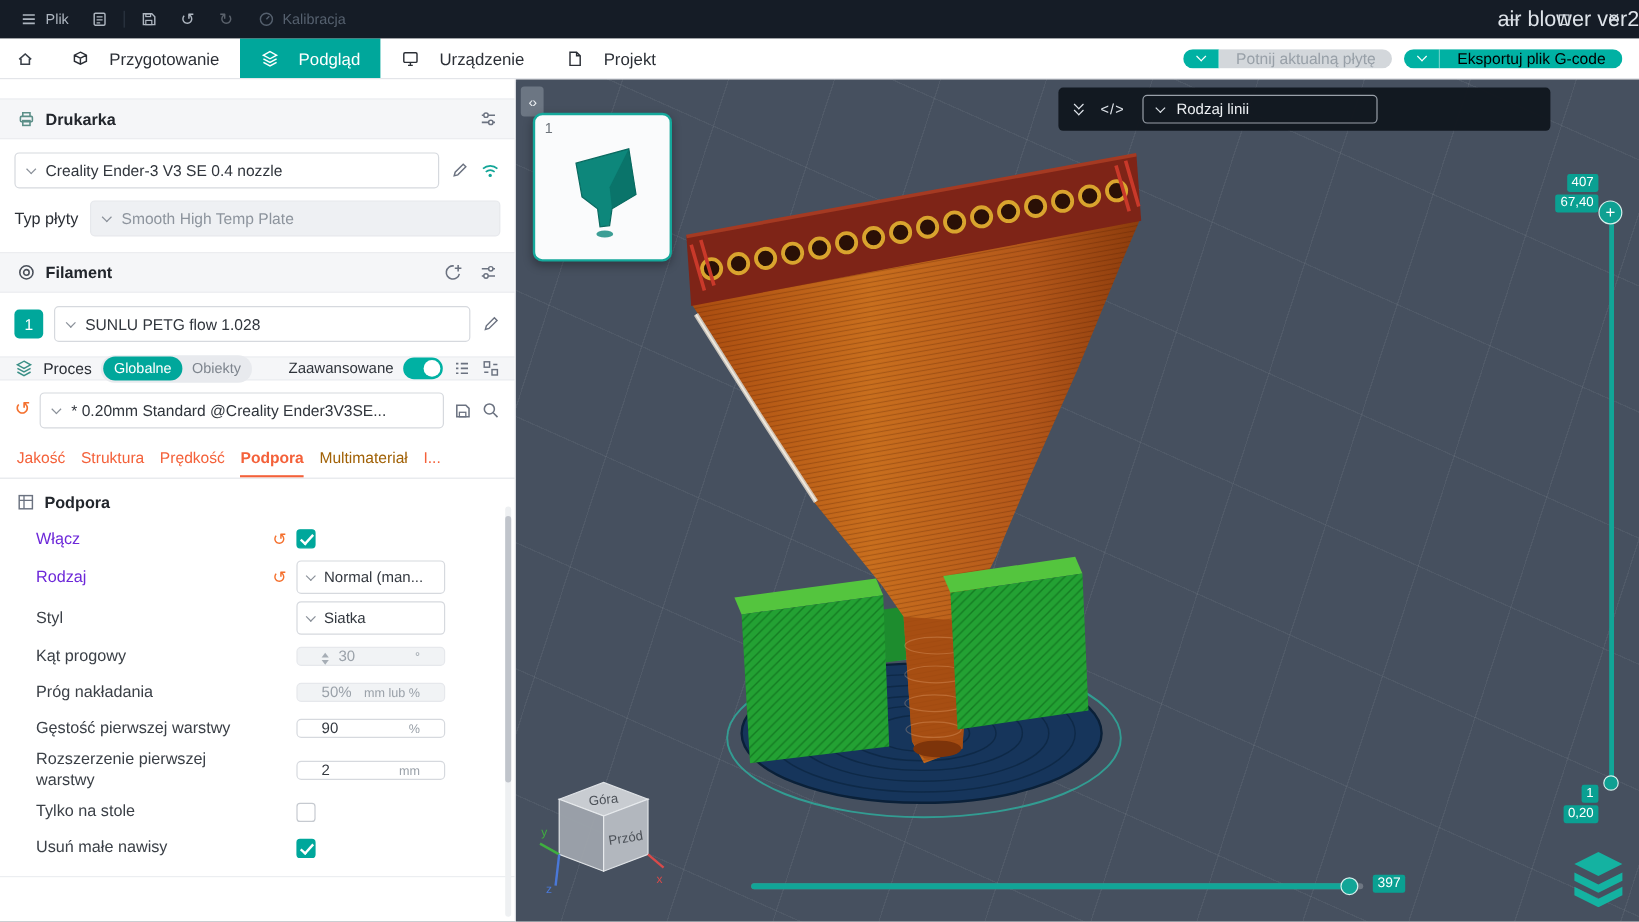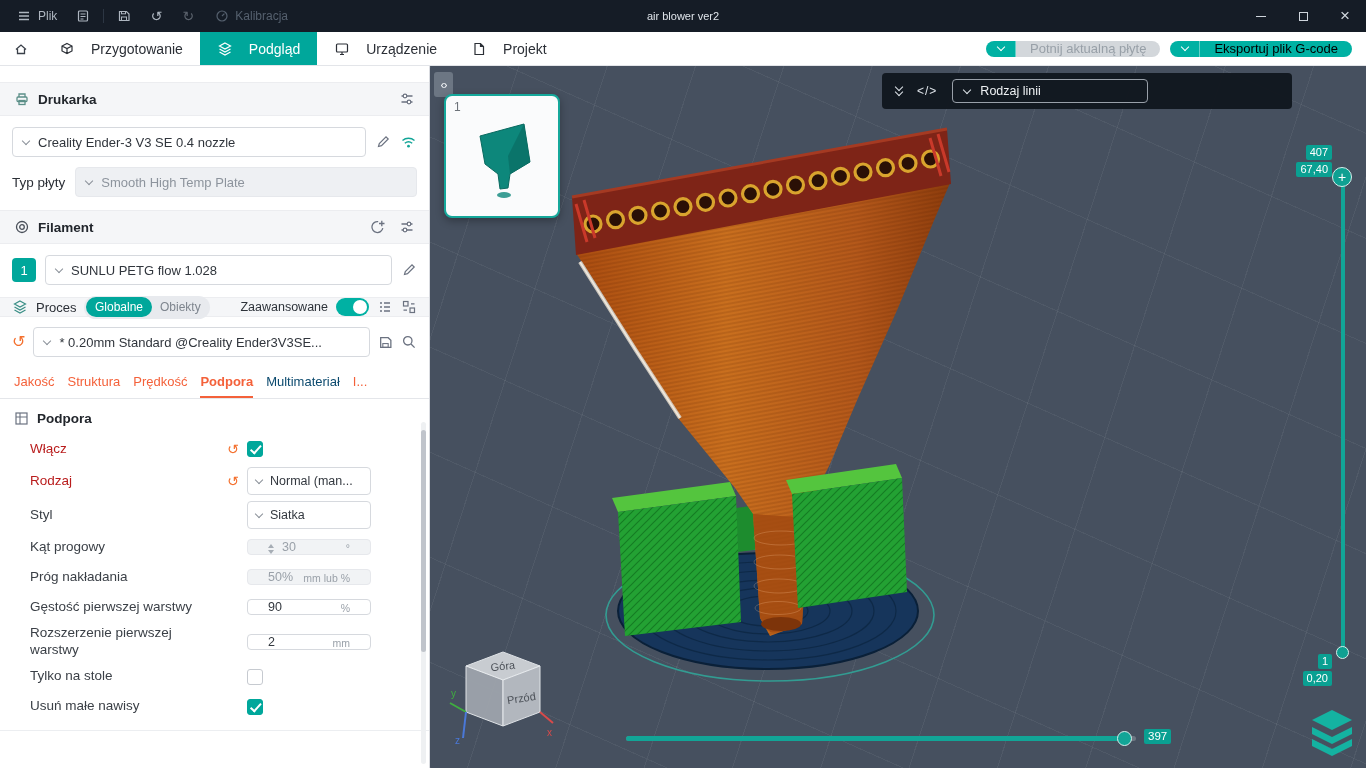--- a/index.html
+++ b/index.html
@@ -23,21 +23,21 @@
 .chev.lt{border-color:#dfe4ea}
 
 
 .titlebar{position:absolute;top:0;left:0;right:0;height:32px;background:#151c26;display:flex;align-items:center;color:#aeb6c0;font-size:12px;z-index:20}
 .tb-left{display:flex;align-items:center;gap:2px;padding-left:8px;z-index:2}
 .tb-menu{gap:7px;padding:0 9px;height:32px}
 .tb-iconbtn{width:30px;height:32px;justify-content:center;font-size:14px}
 .tb-iconbtn.dim{opacity:.45}
 .tb-sep{width:1px;height:14px;background:#2c3643;margin:0 3px}
 .tb-cal{gap:6px;padding:0 10px;color:#55606e}
-.tb-title{position:absolute;left:0;right:0;text-align:center;color:#dfe4ea;font-size:11px;pointer-events:none}
+.tb-title{position:absolute;left:0;right:0;text-align:right;color:#dfe4ea;font-size:18px;pointer-events:none}
 .tb-right{margin-left:auto;display:flex;height:32px;z-index:2}
 .tb-right button{width:42px;justify-content:center;color:#cfd5dc}
 .glyph-min{width:10px;height:0;border-top:1.2px solid #cfd5dc;display:block}
 .glyph-max{width:9px;height:9px;border:1.2px solid #cfd5dc;display:block}
 
 
 .navbar{position:absolute;top:32px;left:0;right:0;height:34px;background:#fff;border-bottom:1px solid #e3e5e9;display:flex;align-items:stretch;z-index:19}
 .home{width:42px;justify-content:center;color:#3a4049}
 .ntab{gap:16px;padding:0 17px;font-size:14px;color:#2b2f36}
 .ntab.active{background:#00a79b;color:#fff}
@@ -68,29 +68,29 @@
 .scope-off{color:#7e858e;padding:0 8px;display:flex;align-items:center}
 .adv{margin-left:auto;font-size:12.5px;color:#2e333a;white-space:nowrap}
 .switch{width:33px;height:18px;border-radius:9px;background:#00b1a3;position:relative;flex:none}
 .switch::after{content:"";position:absolute;right:2px;top:2px;width:14px;height:14px;border-radius:50%;background:#fff}
 
 .preset-row{display:flex;align-items:center;gap:8px;padding:10px 12px 9px}
 .g-reset{color:#f4702e;font-size:16px;line-height:1;flex:none}
 
 .ptabs{display:flex;gap:13px;padding:2px 14px 0;border-bottom:1px solid #e4e6ea;font-size:13px;white-space:nowrap;overflow:hidden}
 .ptab{padding:6px 0 7px;color:#f4613a;border-bottom:2px solid transparent;flex:none}
-.ptab.plain{color:#0c4a6e}
+.ptab.plain{color:#a16207}
 .ptab.active{font-weight:700;border-bottom-color:#f4613a}
 
 .panel-hd{display:flex;align-items:center;gap:8px;padding:12px 14px 8px;font-weight:700;font-size:13.5px;color:#22262c}
 .panel-hd.raft{border-top:1px solid #eceef1;margin-top:8px;padding-top:13px}
 
 .srow{display:flex;align-items:center;padding:3px 58px 3px 30px;min-height:30px;font-size:13.5px;color:#3b4047}
 .srow-label{flex:1;padding-right:6px;line-height:1.25}
-.srow-label.orange{color:#b91c1c}
+.srow-label.orange{color:#6d28d9}
 .srow-reset{width:20px;flex:none;font-size:14px}
 .srow-ctrl{width:124px;flex:none;display:flex;align-items:center}
 .sel{width:100%;height:28px;border:1px solid #d6d9de;border-radius:4px;background:#fff;display:flex;align-items:center;gap:8px;padding:0 8px;font-size:12.5px;color:#33383f;white-space:nowrap;overflow:hidden}
 .num{width:100%;height:16px;border:1px solid #d6d9de;border-radius:4px;background:#fff;display:flex;align-items:flex-end;padding:0 20px;gap:4px}
 .num .val{font-size:12.5px;color:#33383f}
 .num .unit{margin-left:auto;font-size:10.5px;color:#9aa1a9;white-space:nowrap}
 .num.dim{background:#f1f3f5;border-color:#e6e8ec}
 .num.dim .val{color:#9aa1a9}
 .stepper{display:flex;flex-direction:column;gap:2.5px;margin-right:4px;flex:none}
 .tri-up{width:0;height:0;border-left:3.5px solid transparent;border-right:3.5px solid transparent;border-bottom:4px solid #a6adb5}

